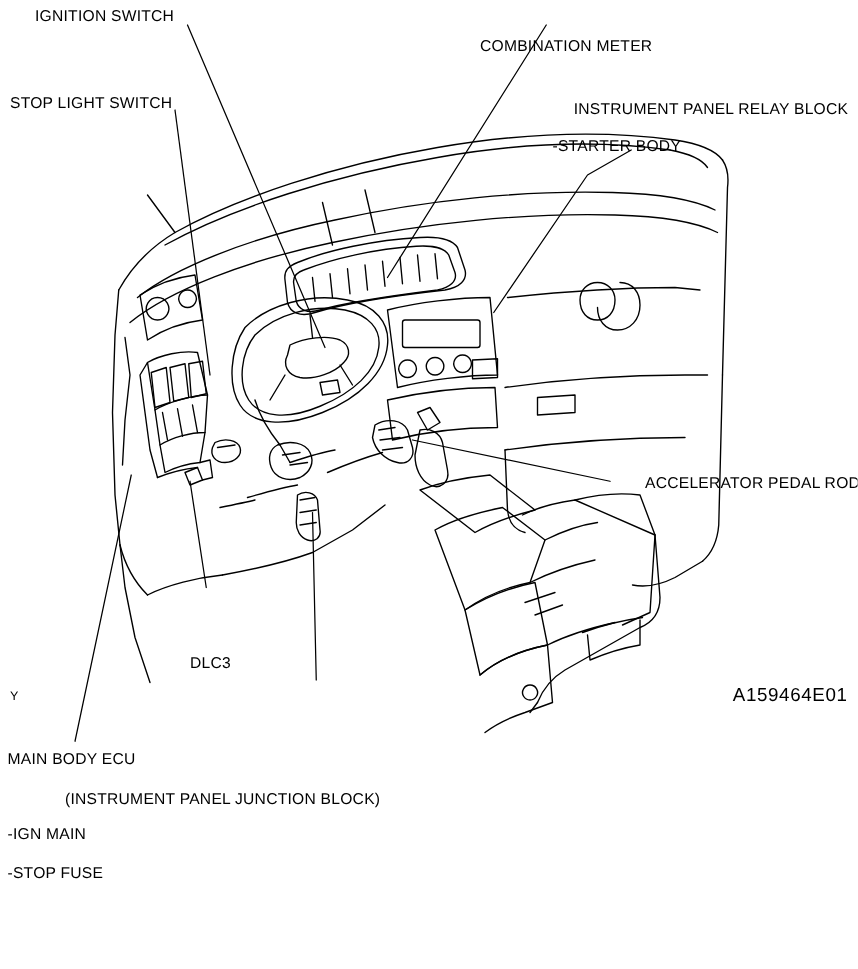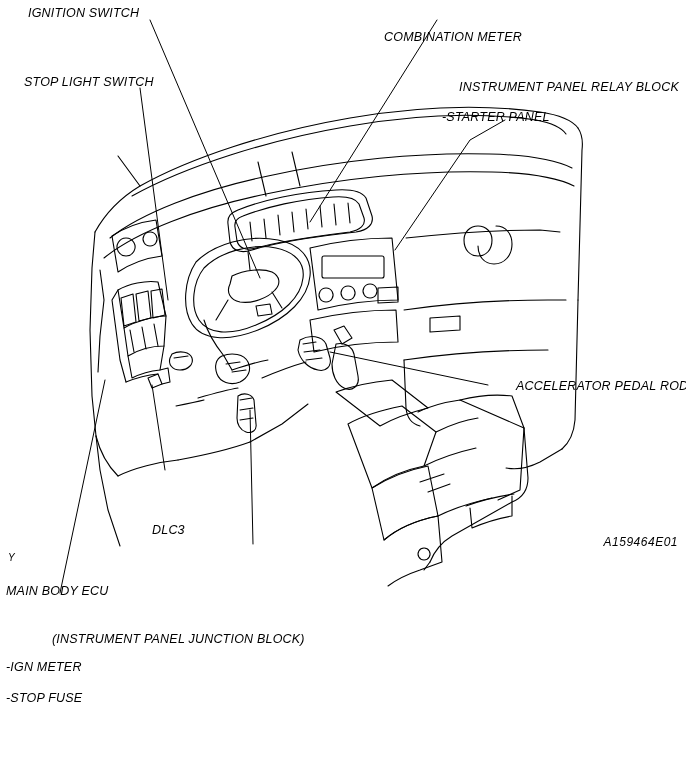--- a/index.html
+++ b/index.html
@@ -13,40 +13,39 @@
     position: relative;
     font-family: "Liberation Sans", sans-serif;
     color: #000000;
     overflow: hidden;
   }
   #stage {
     position: absolute;
     left: 0; top: 0;
     width: 686px;
     height: 569px;
-    font-style: italic;
   }
   svg.art {
     position: absolute;
     left: 0; top: 0;
     width: 686px;
     height: 775px;
   }
   .lbl {
     position: absolute;
     font-size: 12.5px;
     line-height: 15px;
     white-space: nowrap;
     letter-spacing: 0.2px;
   }
   .corner-code {
     position: absolute;
     right: 8px;
-    bottom: 20px;
-    font-size: 12px;
+    bottom: 4px;
+    font-size: 15px;
     letter-spacing: 0.5px;
   }
   .corner-y {
     position: absolute;
     left: 8px;
     bottom: 6px;
     font-size: 10px;
   }
 </style>
 </head>
@@ -194,26 +193,26 @@
       <g>
         <path d="M96,436 L100,470 L108,510 L120,546"></path>
         <path d="M140,186 L118,156"></path>
       </g>
 
     </g>
   </svg>
 
   <div class="lbl" style="left:28px; top:6px;">IGNITION SWITCH</div>
   <div class="lbl" style="left:384px; top:6px;margin-top:24px;">COMBINATION METER</div>
-  <div class="lbl" style="left:8px; top:75px;margin-left:16px;">STOP LIGHT SWITCH</div>
+  <div class="lbl" style="left:8px; top:75px;">STOP LIGHT SWITCH</div>
   <div class="lbl" style="left:459px; top:80px;">INSTRUMENT PANEL RELAY BLOCK</div>
-  <div class="lbl" style="left:442px; top:110px;">-STARTER PANEL</div>
+  <div class="lbl" style="left:442px; top:110px;">-STARTER BODY</div>
   <div class="lbl" style="left:516px; top:379px;text-align:right;">ACCELERATOR PEDAL ROD</div>
   <div class="lbl" style="left:152px; top:477px;margin-top:46px;">DLC3</div>
-  <div class="lbl" style="left:6px; top:584px;">MAIN BODY ECU</div>
+  <div class="lbl" style="left:6px; top:600px;">MAIN BODY ECU</div>
   <div class="lbl" style="left:6px; top:632px;margin-left:46px;">(INSTRUMENT PANEL JUNCTION BLOCK)</div>
-  <div class="lbl" style="left:6px; top:660px;">-IGN METER</div>
+  <div class="lbl" style="left:6px; top:660px;">-IGN MAIN</div>
   <div class="lbl" style="left:6px; top:691px;text-align:center;">-STOP FUSE</div>
 
   <div class="corner-y">Y</div>
   <div class="corner-code">A159464E01</div>
 
 </div>
 
 </body></html>

